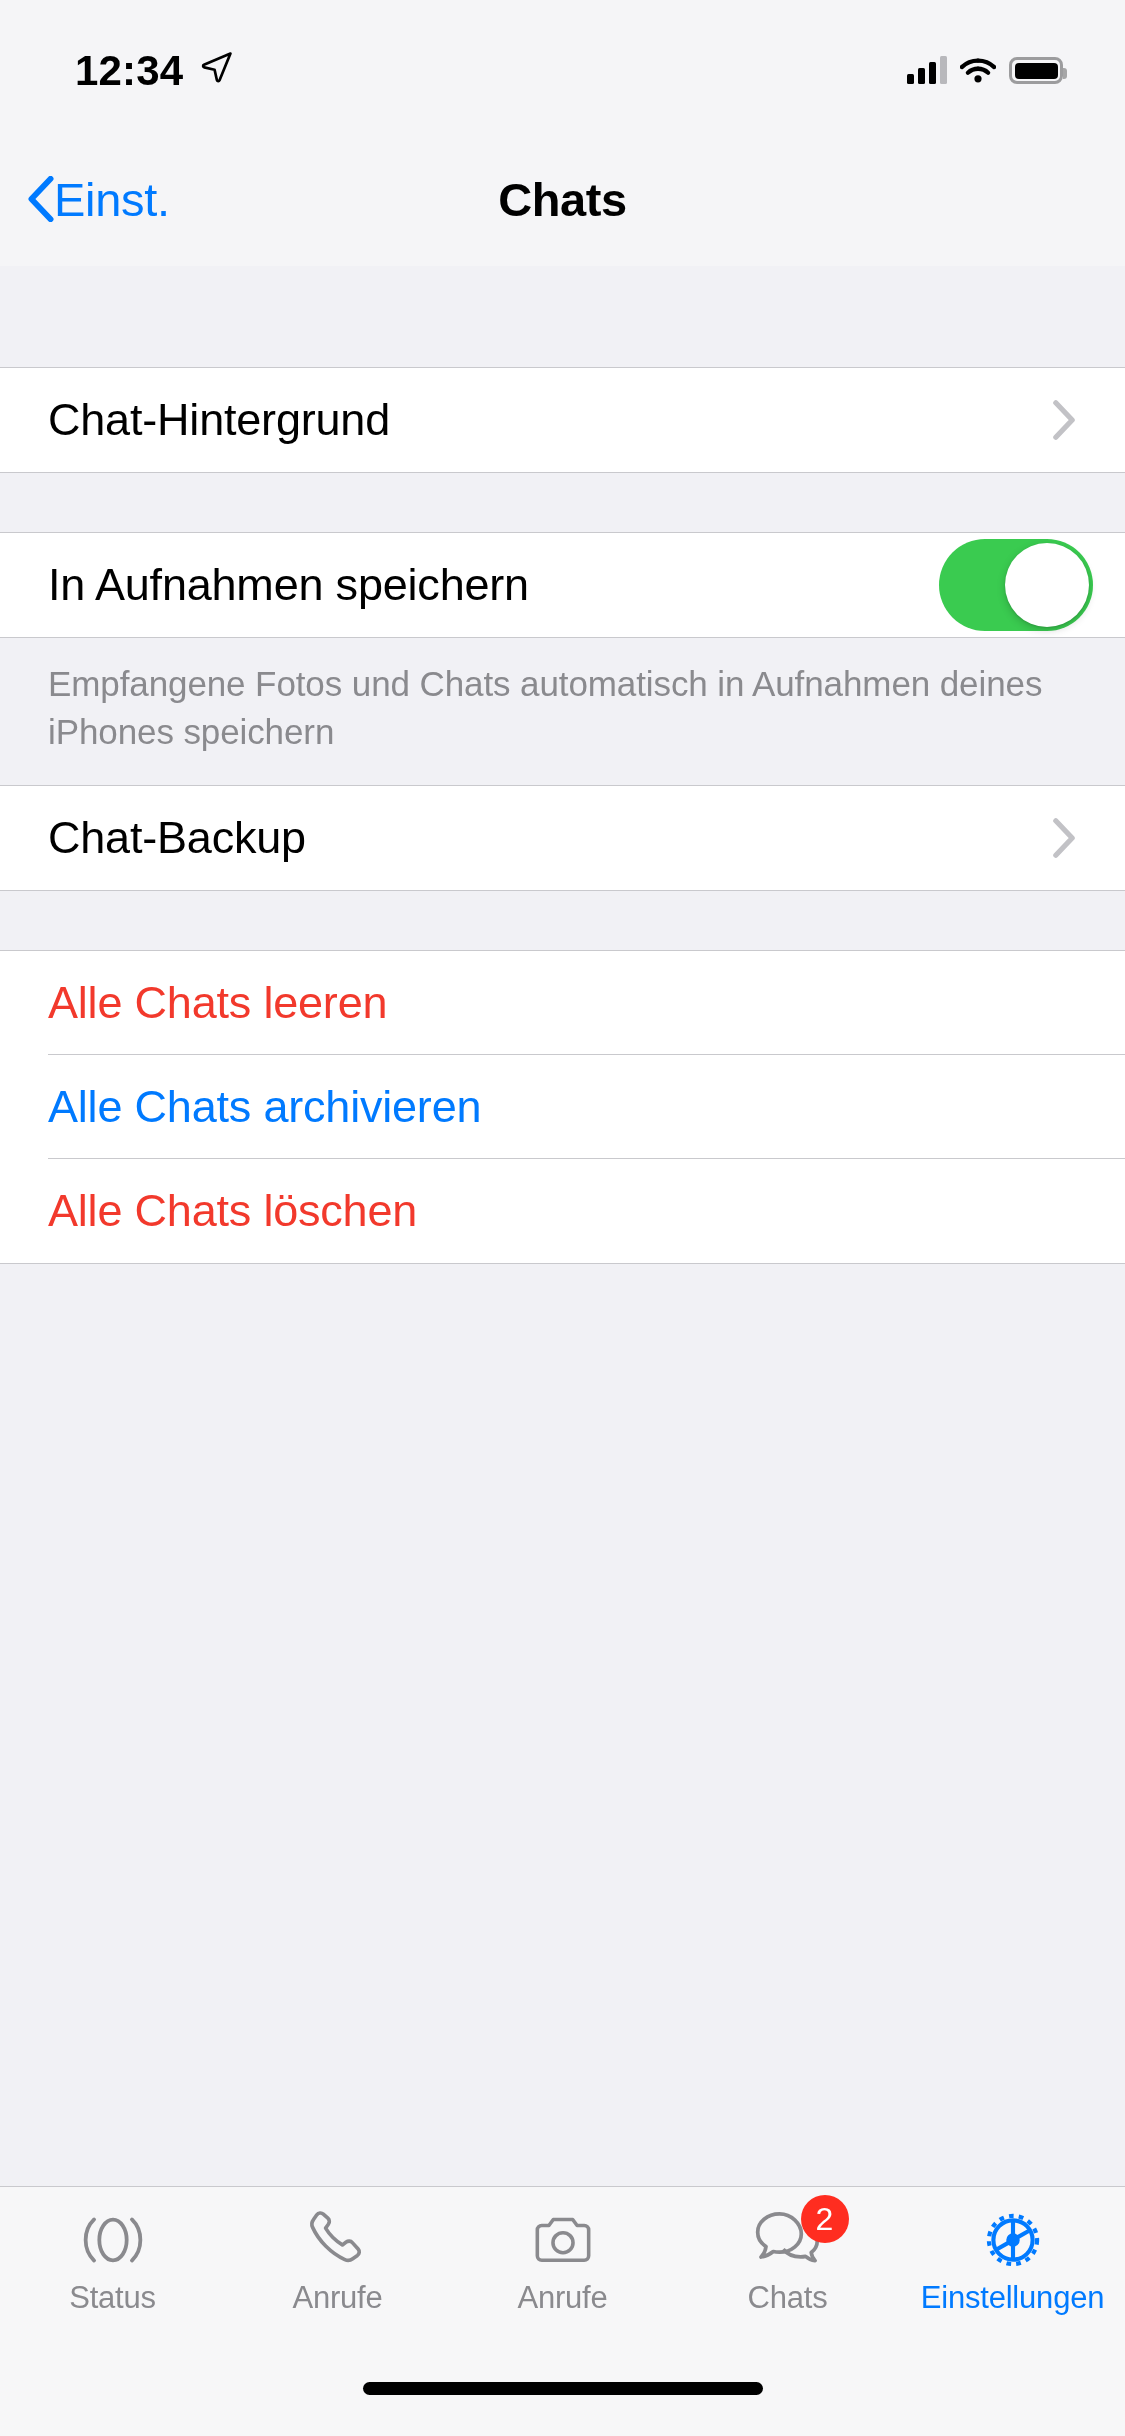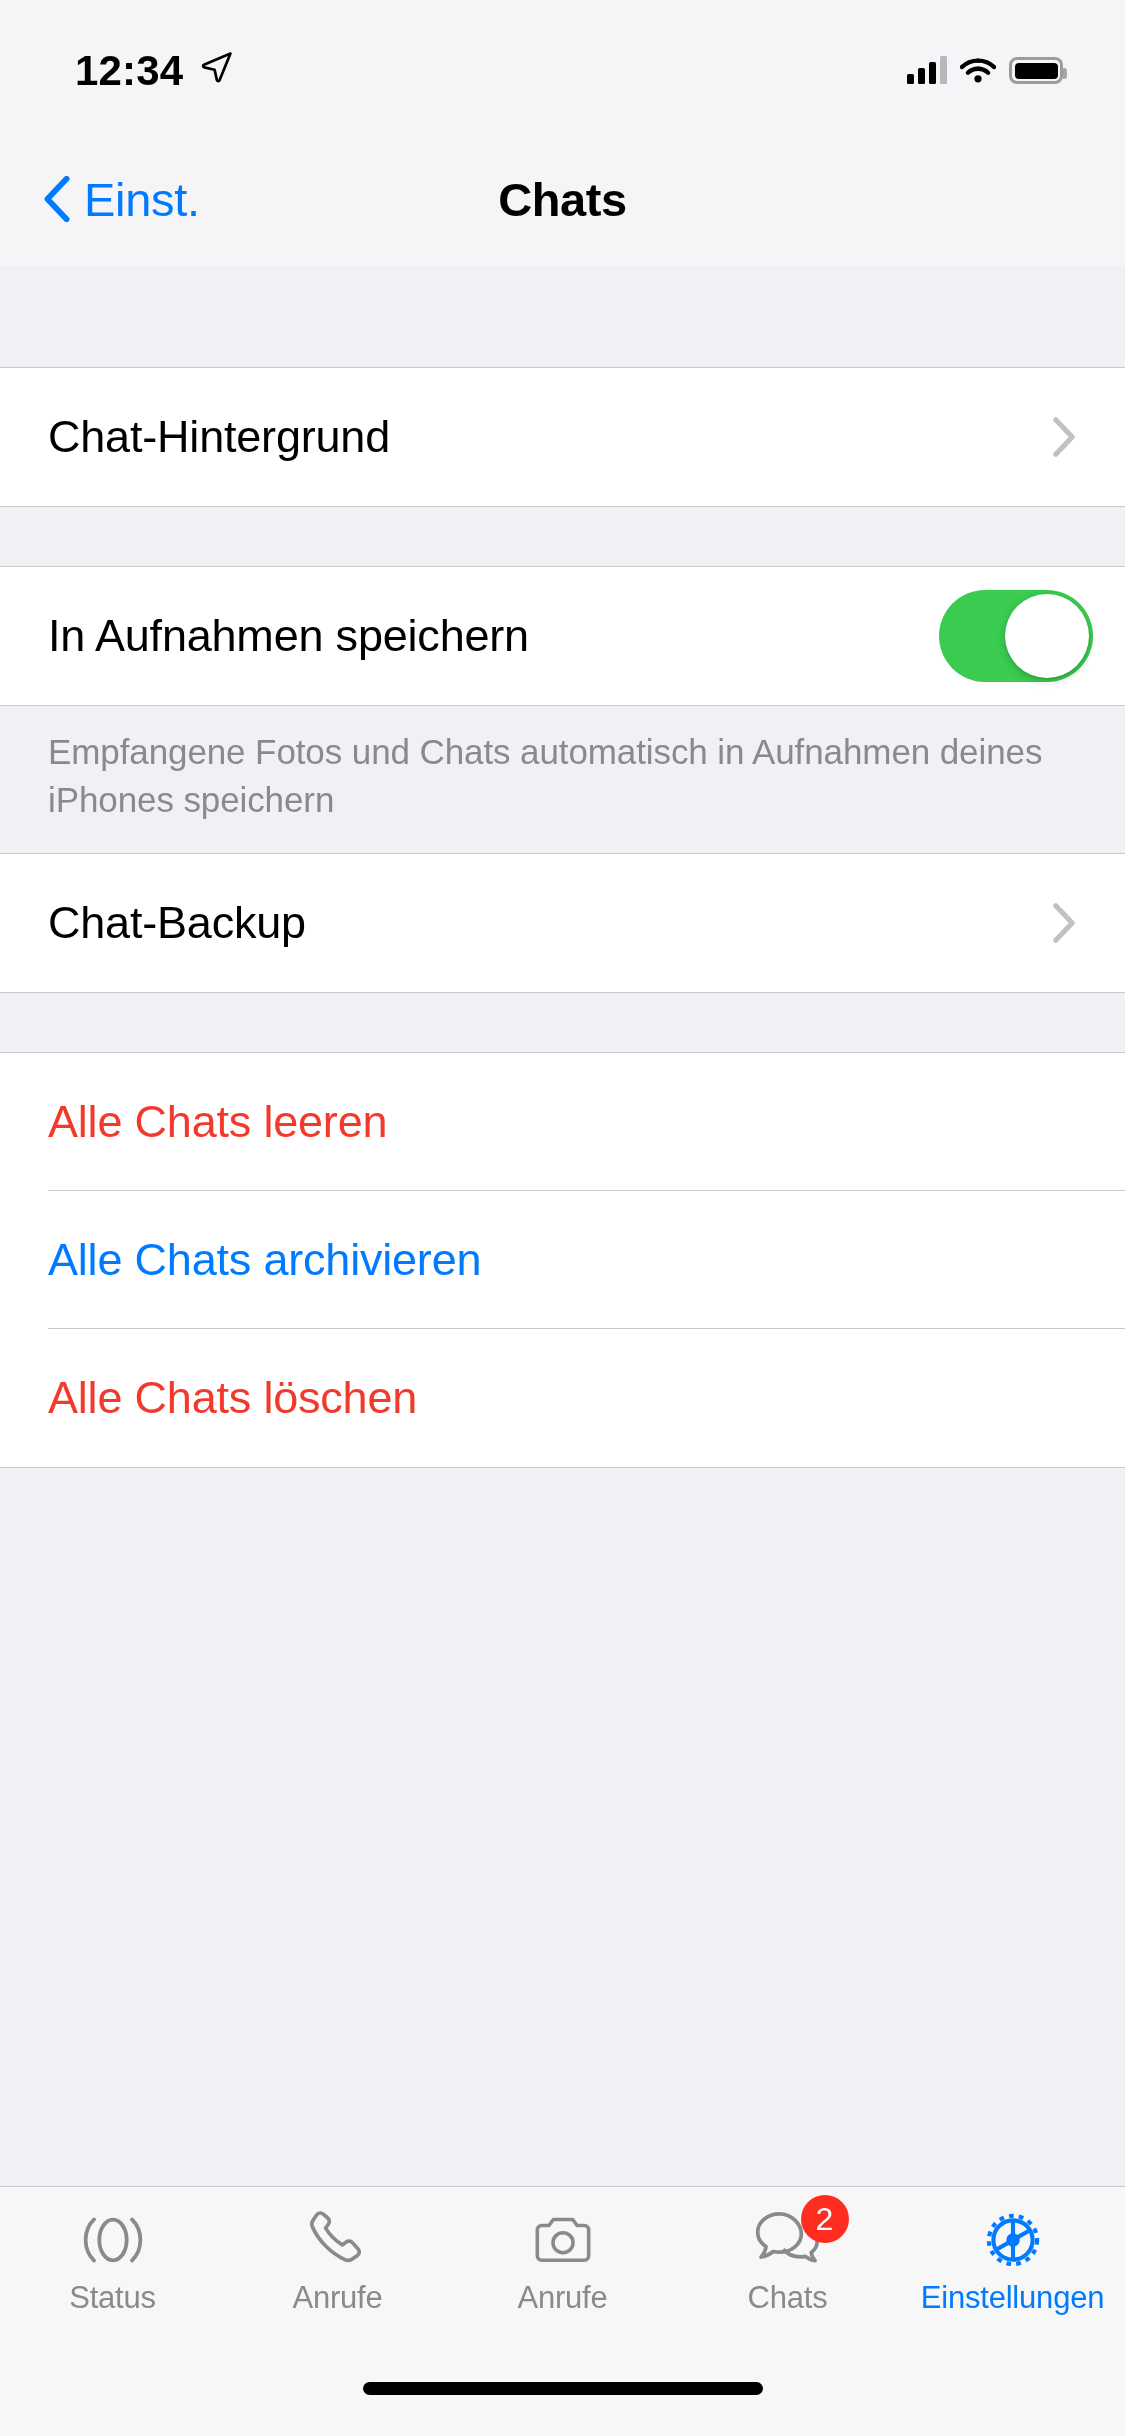--- a/index.html
+++ b/index.html
@@ -53,22 +53,22 @@
     border-radius:0 3px 3px 0;
   }
   .batt span { display:block; height:100%; background:#000; border-radius:4px; }
 
   
   .navbar {
     height:134px; flex:0 0 134px;
     position:relative; background:#F5F5F7;
   }
   .nav-back {
-    position:absolute; left:44px; top:0; bottom:0;
-    display:flex; align-items:center; gap:14px;
+    position:absolute; left:28px; top:0; bottom:0;
+    display:flex; align-items:center; 
     cursor:pointer;
   }
   .nav-back .chev { width:26px; height:46px; }
   .nav-back .lbl { font-size:47px; color:#007AFF; letter-spacing:-0.3px; }
   .nav-title {
     position:absolute; left:0; right:0; top:0; bottom:0;
     display:flex; align-items:center; justify-content:center;
     font-size:47px; font-weight:700; color:#000; letter-spacing:-0.4px;
   }
 
@@ -78,21 +78,21 @@
   .gap { background:#F1F1F5; }
   .hair-top { border-top:1.5px solid #C9C9CD; }
   .hair-bot { border-bottom:1.5px solid #C9C9CD; }
 
   .group { background:#FFFFFF; }
 
   .cell {
     position:relative; background:#FFFFFF;
     display:flex; align-items:center;
     padding:0 28px 0 48px;
-    height:138px;
+    height:104px;
     gap:28px;
   }
   .cell-title { font-size:45px; color:#000; letter-spacing:-0.2px; }
   .cell .spacer { flex:1; }
   .disclosure { width:22px; height:40px; margin-right:22px; }
   .sep-inset {
     position:absolute; left:48px; right:0; bottom:0;
     height:1.5px; background:#C9C9CD;
   }
 

